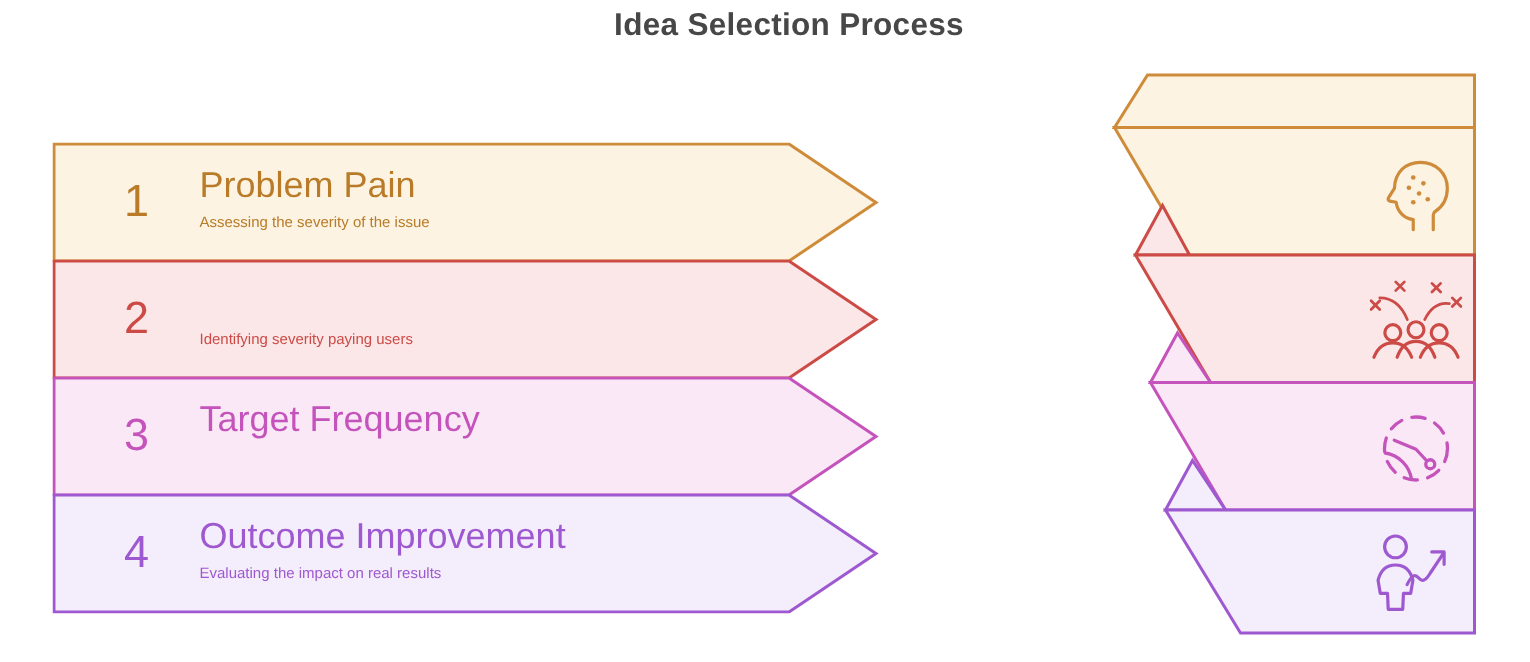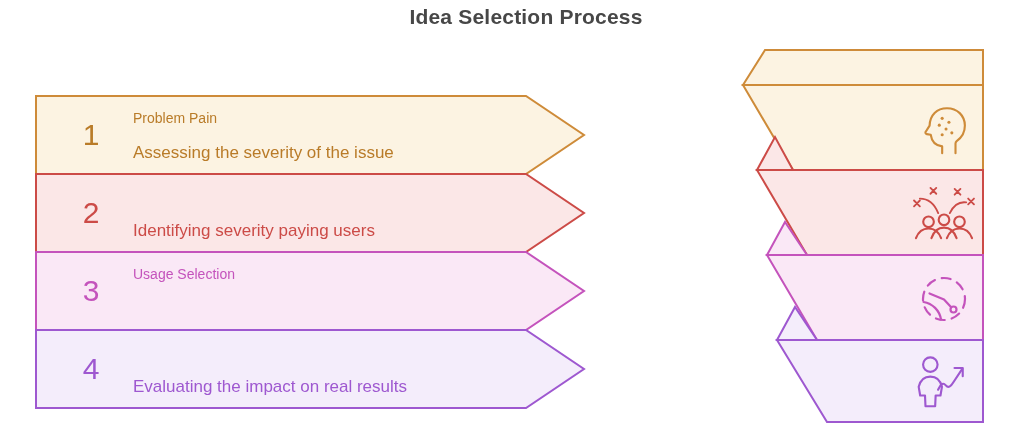--- a/index.html
+++ b/index.html
@@ -12,22 +12,22 @@
     font-size:21px;font-weight:bold;color:#474747;letter-spacing:.2px;padding-left:16px;
   }
   
   .step{position:absolute;left:35px;width:560px;height:80px;}
   .step svg.arrow{position:absolute;left:0;top:0;}
   .arrow polygon{fill:var(--bg);stroke:var(--accent);stroke-width:2;}
   .step .num{
     position:absolute;left:10px;top:0;width:92px;height:80px;line-height:80px;
     text-align:center;font-size:30px;color:var(--text);
   }
-  .step .stitle{position:absolute;left:98px;top:15px;font-size:14px;color:var(--text);}
-  .step .sdesc{position:absolute;left:98px;top:48px;font-size:17px;color:var(--text);}
+  .step .stitle{position:absolute;left:98px;top:15px;font-size:24px;color:var(--text);}
+  .step .sdesc{position:absolute;left:98px;top:48px;font-size:10px;color:var(--text);}
   
   .ribbon{position:absolute;left:738px;top:44px;}
   .ribbon polygon{fill:var(--bg);stroke:var(--accent);stroke-width:2;}
   
   .icon{position:absolute;}
   .icon path,.icon circle,.icon line{fill:none;stroke:var(--accent);stroke-width:2.2;
     stroke-linecap:round;stroke-linejoin:round;}
   .icon .dot{fill:var(--accent);stroke:none;}
   .icon .thin{stroke-width:1.9;}
 </style>
@@ -53,28 +53,29 @@
     </svg>
     <div class="num">2</div>
     <div class="sdesc">Identifying severity paying users</div>
   </div>
 
   <div class="step" style="top: 251px; --accent: #C453BC; --bg: #FAE8F6; --text: #C453BC;">
     <svg class="arrow" width="551" height="80" viewBox="0 0 551 80">
       <polygon points="1,1 491,1 549,40 491,79 1,79"></polygon>
     </svg>
     <div class="num">3</div>
-    <div class="stitle">Usage Selection</div>
+    <div class="stitle">Target Frequency</div>
   </div>
 
   <div class="step" style="top: 329px; --accent: #9E58D0; --bg: #F4EDFB; --text: #9E58D0;">
     <svg class="arrow" width="551" height="80" viewBox="0 0 551 80">
       <polygon points="1,1 491,1 549,40 491,79 1,79"></polygon>
     </svg>
     <div class="num">4</div>
+    <div class="stitle">Outcome Improvement</div>
     <div class="sdesc">Evaluating the impact on real results</div>
   </div>
 
   <svg class="ribbon" width="248" height="381" viewBox="0 0 248 381">
     <g style="--accent: #CE8B39; --bg: #FCF3E2; --text: #B97B28;">
       <polygon points="27,6 245,6 245,41 5,41"></polygon>
       <polygon points="5,41 245,41 245,126 55,126"></polygon>
     </g>
     <g style="--accent: #CC4B47; --bg: #FBE7E7; --text: #CC4B47;">
       <polygon points="19,126 37,93 55,126"></polygon>

